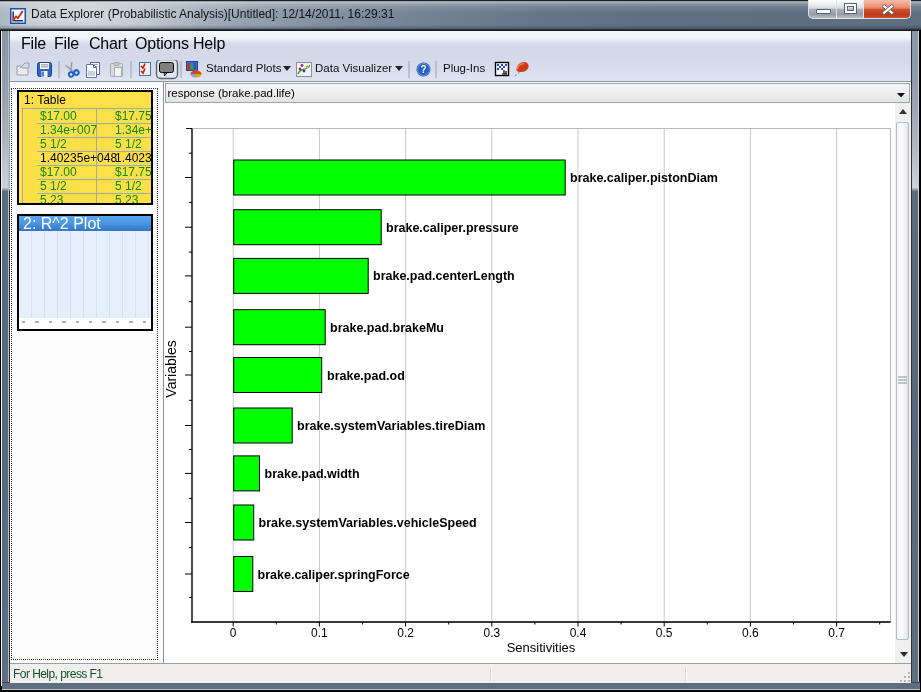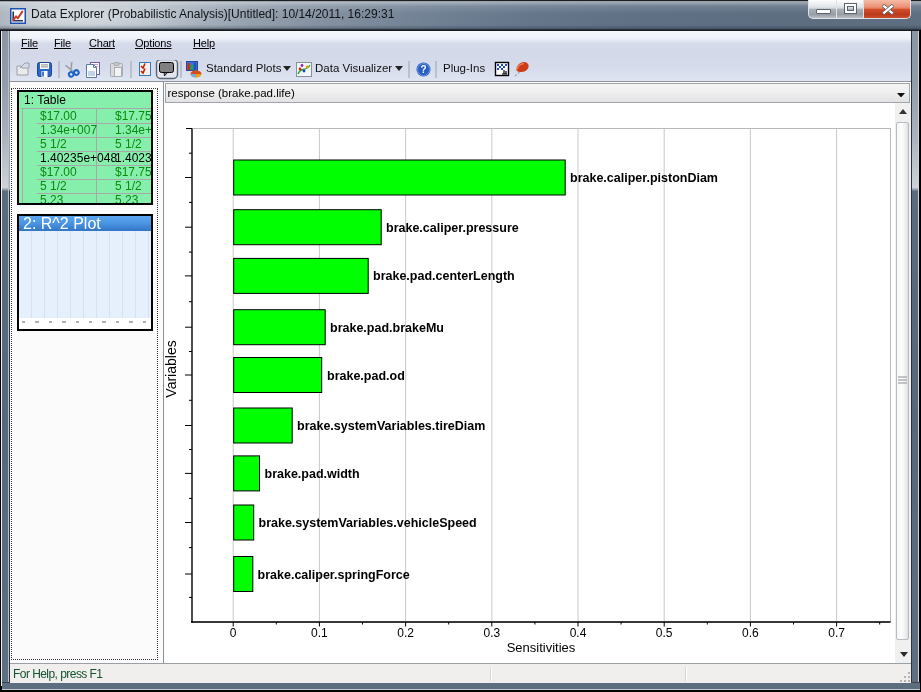--- a/index.html
+++ b/index.html
@@ -21,41 +21,41 @@
     background:linear-gradient(180deg,#fdfdfe 0%,#e0e4e8 40%,#c2c9cf 49%,#a9b1b9 51%,#959da6 80%,#b9bfc5 100%);}
   #btn-max{left:29px;width:27px;border-left:none;
     background:linear-gradient(180deg,#fdfdfe 0%,#e0e4e8 40%,#c2c9cf 49%,#a9b1b9 51%,#959da6 80%,#b9bfc5 100%);}
   #btn-close{left:56px;width:47px;border-left:none;border-radius:0 0 5px 0;
     background:linear-gradient(180deg,#f6bca7 0%,#ea9075 40%,#e06d4a 49%,#d14f2b 51%,#ba3a1c 80%,#c94f2e 100%);}
   .glyph{position:absolute;color:#fff;}
   
   .slatev{background:linear-gradient(180deg,#8a96a3 0%,#929daa 8%,#a9b2bc 16%,#c0c8d0 21.5%,#ccd2d8 24.0%,#5b6c7e 24.6%,#57687c 60%,#5d6e81 93%,#5f7083 100%);}
   
   #menubar{left:10px;top:31px;width:901px;height:24px;background:linear-gradient(180deg,#f4f7fb 0%,#eff3f9 30%,#dadfee 48%,#d4daea 58%,#d3d9e9 100%);}
-  .menuitem{position:absolute;top:0;height:24px;line-height:25px;font-size:11px;letter-spacing:-0.2px;color:#000;text-decoration:underline;}
+  .menuitem{position:absolute;top:0;height:24px;line-height:25px;font-size:16px;letter-spacing:-0.2px;color:#000;}
   
   #toolbar{left:10px;top:55px;width:901px;height:27px;background:linear-gradient(180deg,#d3d9e9 0%,#d5dbeb 45%,#dce2f0 85%,#dfe5f2 100%);border-bottom:1px solid #909298;box-sizing:border-box;}
   .tlabel{position:absolute;top:0;height:26px;line-height:26px;font-size:11.5px;letter-spacing:0px;color:#111;}
   
   #leftpanel{left:10px;top:82px;width:153px;height:582px;background:#fbfbfb;}
   #dotted{left:1px;top:6px;width:147px;height:572px;border:1px dotted #333;box-sizing:border-box;}
   #chartsep{left:163px;top:82px;width:1px;height:582px;background:#8a9097;}
   #chartpanel{left:164px;top:82px;width:747px;height:582px;background:#fff;}
   
   #combo{left:1px;top:1px;width:745px;height:20px;background:linear-gradient(180deg,#f5f5f5 0%,#efefef 45%,#e2e2e2 100%);border:1px solid #a0a5ab;box-sizing:border-box;}
   #combo-text{left:3.5px;top:1px;height:20px;line-height:21px;font-size:11.5px;color:#000;}
   
   #vscroll{left:731px;top:21px;width:16px;height:561px;background:#f0f0f0;}
   #vthumb{position:absolute;left:1px;top:19px;width:13px;height:518px;background:linear-gradient(90deg,#f6f6f6,#fdfdfd 40%,#eeeeee 80%,#dcdcdc 100%);border:1px solid #b8bcc0;border-radius:2px;box-sizing:border-box;}
   
   #statusbar{left:10px;top:663px;width:901px;height:20px;background:#f1efed;border-top:1px solid #9aa0a6;box-sizing:border-box;}
   #status-text{left:3px;top:1px;height:19px;line-height:18px;font-size:12px;letter-spacing:-0.55px;color:#14532d;}
   .ssep{position:absolute;top:3px;width:1px;height:14px;background:#d8d4d0;box-shadow:1px 0 0 #fff;}
   
-  .gbox{position:absolute;left:7px;width:136px;background:#86efac;border:2px solid #000;box-sizing:border-box;overflow:hidden;}
+  .gbox{position:absolute;left:7px;width:136px;background:#fde047;border:2px solid #000;box-sizing:border-box;overflow:hidden;}
   #box1{top:8px;height:115px;}
   #box1 .btitle{position:absolute;left:5px;top:1px;font-size:12px;color:#000;}
   #box2{top:132px;height:117px;}
   #box2 .bhead{position:absolute;left:0;top:0;width:100%;height:15px;background:linear-gradient(180deg,#5ba6f0 0%,#4a94e2 50%,#3176c4 100%);color:#fff;font-size:16px;line-height:15px;padding-left:4px;box-sizing:border-box;}
   #box2 .bbody{position:absolute;left:0;top:15px;width:100%;height:87px;background:#e5f0fc;}
   #box2 .baxis{position:absolute;left:0;top:102px;width:100%;height:11px;background:#fff;}
   .vgrid{position:absolute;top:0;width:1px;height:87px;background:#d5e2f0;}
   
   #tbl{position:absolute;left:2px;top:15.5px;width:130px;font-size:12px;border-top:1px solid #a8a8a8;}
   .trow{position:absolute;left:16px;width:133px;height:14px;border-bottom:1px solid #a8a8a8;}
@@ -69,21 +69,21 @@
 <body>
 <div id="win">
 
   <div id="titlebar" class="abs"></div>
   <div id="titleglow" class="abs"></div>
   <svg class="abs" style="left:10px;top:8px" width="16" height="16" viewBox="0 0 16 16">
     <rect x="0.5" y="0.5" width="15" height="15" fill="#fff" stroke="#1c50b0" stroke-width="2"></rect>
     <path d="M3.2,3.5 L3.2,12.8 L13,12.8" stroke="#2b3560" stroke-width="1.6" fill="none"></path>
     <path d="M3.5,12 L6,8.3 L7.8,10.3 L12.3,3.6" stroke="#cc3b22" stroke-width="2" fill="none" stroke-linecap="round" stroke-linejoin="round"></path>
   </svg>
-  <div id="title-text" class="abs">Data Explorer (Probabilistic Analysis)[Untitled]: 10/14/2011, 16:29:31</div>
+  <div id="title-text" class="abs">Data Explorer (Probabilistic Analysis)[Untitled]: 12/14/2011, 16:29:31</div>
   <div id="capgroup" class="abs">
     <div id="btn-min" class="capbtn"></div>
     <div id="btn-max" class="capbtn"></div>
     <div id="btn-close" class="capbtn"></div>
     <div class="glyph" style="left:8px;top:9px;width:13px;height:3px;background:#fff;border:1px solid #5a646e;border-radius:1px"></div>
     <div class="glyph" style="left:37px;top:3.5px;width:11px;height:9px;border:2px solid #fff;box-shadow:0 0 0 1px #5a646e,inset 0 0 0 1px #5a646e;box-sizing:border-box"></div>
     <svg class="glyph" style="left:74px;top:4px" width="12" height="11" viewBox="0 0 12 11">
       <g transform="translate(6,5.5)" fill="#fff" stroke="#4e5a66" stroke-width="0.8">
         <rect x="-6.4" y="-1.5" width="12.8" height="3" transform="rotate(40)"></rect>
         <rect x="-6.4" y="-1.5" width="12.8" height="3" transform="rotate(-40)"></rect>

